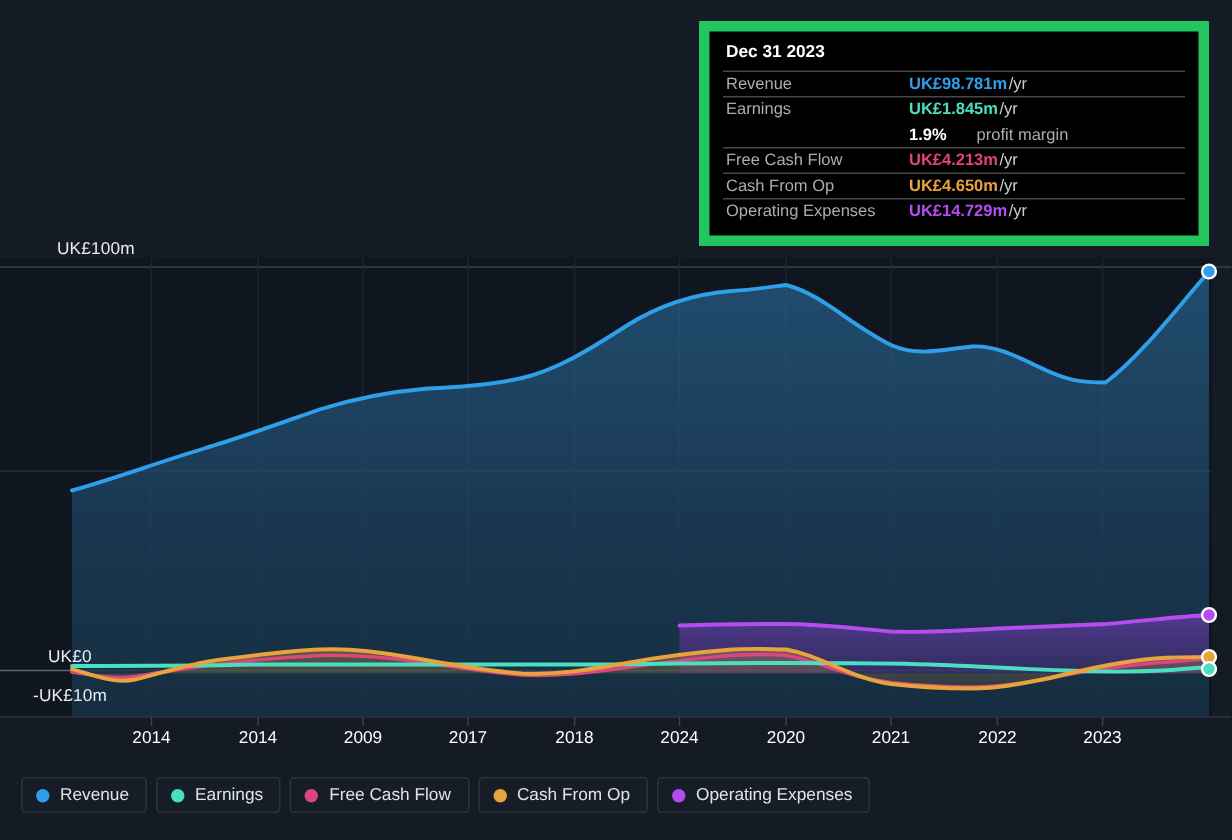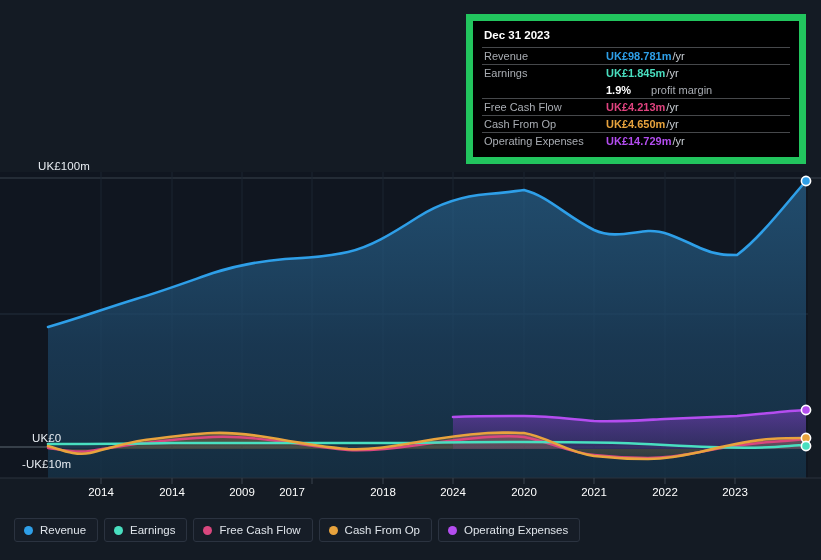--- a/index.html
+++ b/index.html
@@ -211,21 +211,21 @@
     </g>
   </svg>
 
   <div class="y-label" id="y-label-top">UK£100m</div>
   <div class="y-label" id="y-label-zero">UK£0</div>
   <div class="y-label" id="y-label-bottom">-UK£10m</div>
 
   <div class="x-label" style="left:101px">2014</div>
   <div class="x-label" style="left:172px">2014</div>
   <div class="x-label" style="left:242px">2009</div>
-  <div class="x-label" style="left:292px">2017</div>
+  <div class="x-label" style="left:312px">2017</div>
   <div class="x-label" style="left:383px">2018</div>
   <div class="x-label" style="left:453px">2024</div>
   <div class="x-label" style="left:524px">2020</div>
   <div class="x-label" style="left:594px">2021</div>
   <div class="x-label" style="left:665px">2022</div>
   <div class="x-label" style="left:735px">2023</div>
 
   <div id="tooltip">
     <div id="tooltip-date">Dec 31 2023</div>
 

